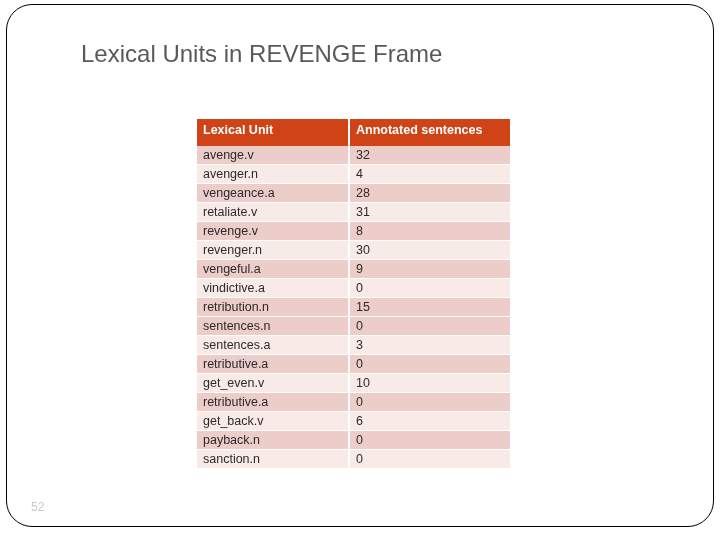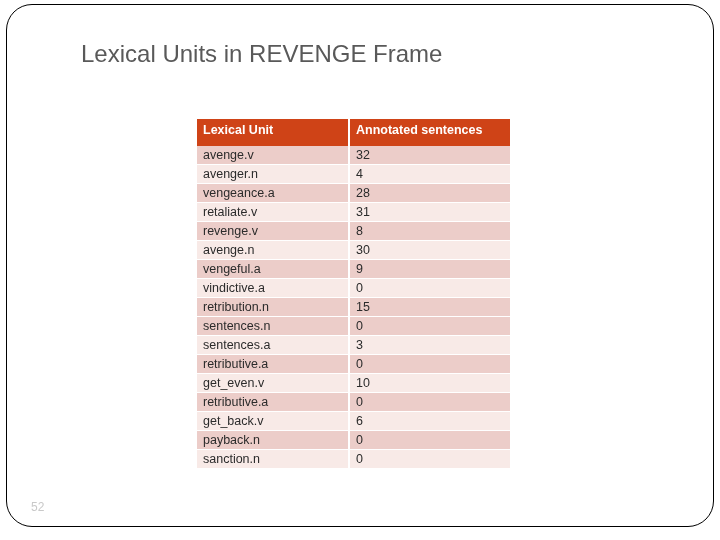--- a/index.html
+++ b/index.html
@@ -134,21 +134,21 @@
         </tr>
         <tr class="even">
           <td>retaliate.v</td>
           <td>31</td>
         </tr>
         <tr class="odd">
           <td>revenge.v</td>
           <td>8</td>
         </tr>
         <tr class="even">
-          <td>avenge.n</td>
+          <td>revenger.n</td>
           <td>30</td>
         </tr>
         <tr class="odd">
           <td>vengeful.a</td>
           <td>9</td>
         </tr>
         <tr class="even">
           <td>vindictive.a</td>
           <td>0</td>
         </tr>

